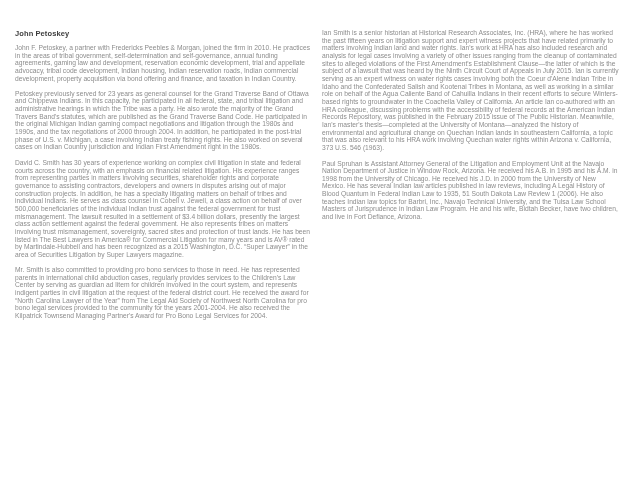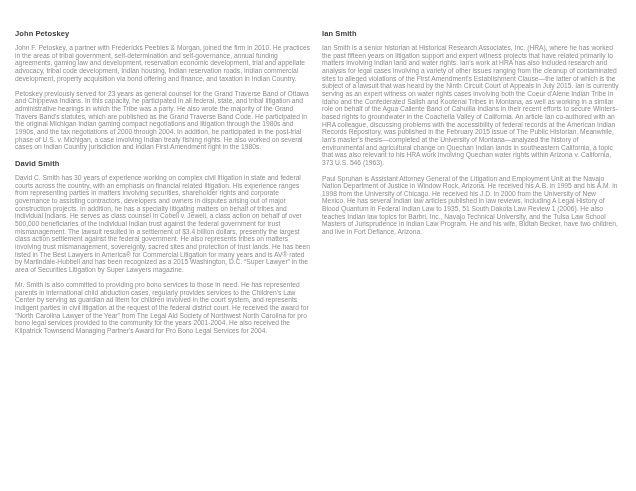--- a/index.html
+++ b/index.html
@@ -48,31 +48,29 @@
 
   <div class="column">
 
     <section class="bio">
       <h2 class="bio-heading">John Petoskey</h2>
       <p class="bio-para">John F. Petoskey, a partner with Fredericks Peebles &amp; Morgan, joined the firm in 2010. He practices in the areas of tribal government, self-determination and self-governance, annual funding agreements, gaming law and development, reservation economic development, trial and appellate advocacy, tribal code development, Indian housing, Indian reservation roads, Indian commercial development, property acquisition via bond offering and finance, and taxation in Indian Country.</p>
       <p class="bio-para">Petoskey previously served for 23 years as general counsel for the Grand Traverse Band of Ottawa and Chippewa Indians. In this capacity, he participated in all federal, state, and tribal litigation and administrative hearings in which the Tribe was a party. He also wrote the majority of the Grand Travers Band's statutes, which are published as the Grand Traverse Band Code. He participated in the original Michigan Indian gaming compact negotiations and litigation through the 1980s and 1990s, and the tax negotiations of 2000 through 2004. In addition, he participated in the post-trial phase of U.S. v. Michigan, a case involving Indian treaty fishing rights. He also worked on several cases on Indian Country jurisdiction and Indian First Amendment right in the 1980s.</p>
     </section>
 
     <section class="bio">
-      <h2 class="bio-heading">David Smith</h2>
       <p class="bio-para">David C. Smith has 30 years of experience working on complex civil litigation in state and federal courts across the country, with an emphasis on financial related litigation. His experience ranges from representing parties in matters involving securities, shareholder rights and corporate governance to assisting contractors, developers and owners in disputes arising out of major construction projects. In addition, he has a specialty litigating matters on behalf of tribes and individual Indians. He serves as class counsel in Cobell v. Jewell, a class action on behalf of over 500,000 beneficiaries of the individual Indian trust against the federal government for trust mismanagement. The lawsuit resulted in a settlement of $3.4 billion dollars, presently the largest class action settlement against the federal government. He also represents tribes on matters involving trust mismanagement, sovereignty, sacred sites and protection of trust lands. He has been listed in The Best Lawyers in America® for Commercial Litigation for many years and is AV® rated by Martindale-Hubbell and has been recognized as a 2015 Washington, D.C. “Super Lawyer” in the area of Securities Litigation by Super Lawyers magazine.</p>
       <p class="bio-para">Mr. Smith is also committed to providing pro bono services to those in need. He has represented parents in international child abduction cases, regularly provides services to the Children's Law Center by serving as guardian ad litem for children involved in the court system, and represents indigent parties in civil litigation at the request of the federal district court. He received the award for “North Carolina Lawyer of the Year” from The Legal Aid Society of Northwest North Carolina for pro bono legal services provided to the community for the years 2001-2004. He also received the Kilpatrick Townsend Managing Partner's Award for Pro Bono Legal Services for 2004.</p>
     </section>
 
   </div>
 
   <div class="column">
 
     <section class="bio">
-      <h2 class="bio-heading">Ian Smith</h2>
       <p class="bio-para">Ian Smith is a senior historian at Historical Research Associates, Inc. (HRA), where he has worked the past fifteen years on litigation support and expert witness projects that have related primarily to matters involving Indian land and water rights. Ian's work at HRA has also included research and analysis for legal cases involving a variety of other issues ranging from the cleanup of contaminated sites to alleged violations of the First Amendment's Establishment Clause—the latter of which is the subject of a lawsuit that was heard by the Ninth Circuit Court of Appeals in July 2015. Ian is currently serving as an expert witness on water rights cases involving both the Coeur d'Alene Indian Tribe in Idaho and the Confederated Salish and Kootenai Tribes in Montana, as well as working in a similar role on behalf of the Agua Caliente Band of Cahuilla Indians in their recent efforts to secure Winters-based rights to groundwater in the Coachella Valley of California. An article Ian co-authored with an HRA colleague, discussing problems with the accessibility of federal records at the American Indian Records Repository, was published in the February 2015 issue of The Public Historian. Meanwhile, Ian's master's thesis—completed at the University of Montana—analyzed the history of environmental and agricultural change on Quechan Indian lands in southeastern California, a topic that was also relevant to his HRA work involving Quechan water rights within Arizona v. California, 373 U.S. 546 (1963).</p>
     </section>
 
     <section class="bio">
       <p class="bio-para">Paul Spruhan is Assistant Attorney General of the Litigation and Employment Unit at the Navajo Nation Department of Justice in Window Rock, Arizona. He received his A.B. in 1995 and his A.M. in 1998 from the University of Chicago. He received his J.D. in 2000 from the University of New Mexico. He has several Indian law articles published in law reviews, including A Legal History of Blood Quantum in Federal Indian Law to 1935, 51 South Dakota Law Review 1 (2006). He also teaches Indian law topics for Barbri, Inc., Navajo Technical University, and the Tulsa Law School Masters of Jurisprudence in Indian Law Program. He and his wife, Bidtah Becker, have two children, and live in Fort Defiance, Arizona.</p>
     </section>
 
   </div>
 
 </main>

